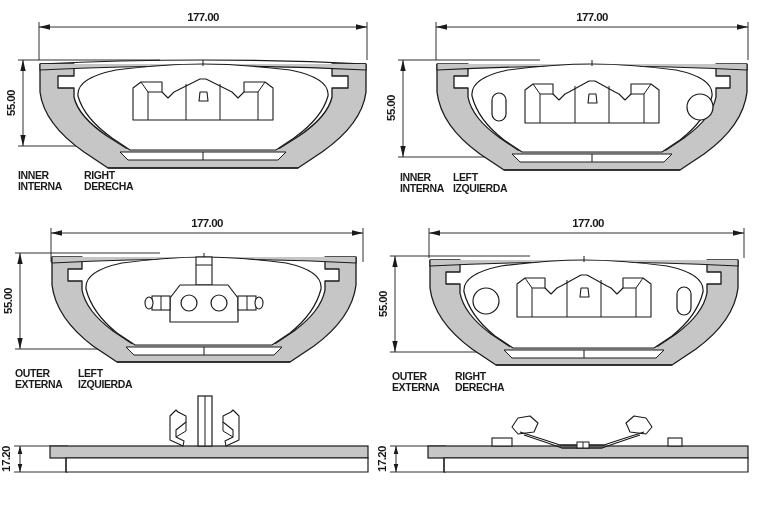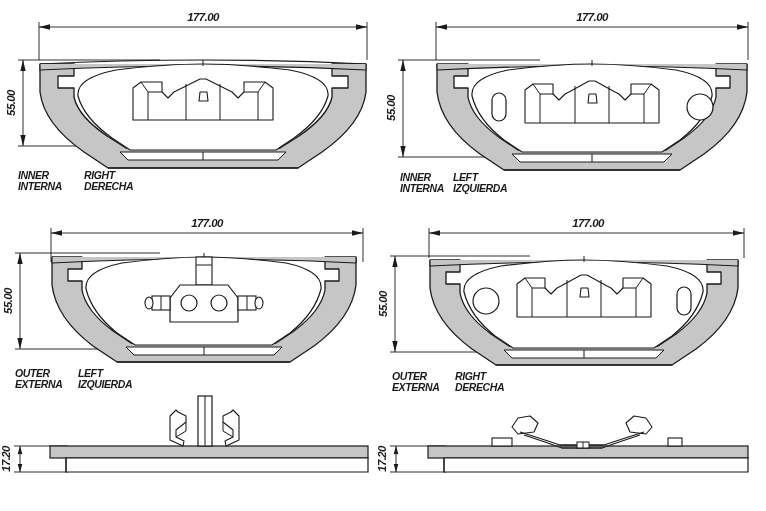--- a/index.html
+++ b/index.html
@@ -12,21 +12,20 @@
     height: 511px;
     font-family: "Liberation Sans", sans-serif;
     position: relative;
     overflow: hidden;
   }
   #sheet {
     position: absolute;
     left: 0; top: 0;
     width: 766px;
     height: 511px;
-    font-style: italic;
   }
   svg { display: block; }
   text {
     font-family: "Liberation Sans", sans-serif;
     font-weight: bold;
     fill: #1a1a1a;
   }
   .dimtext { font-size: 11.5px; letter-spacing: -0.6px; }
   .lbl { font-size: 10.5px; letter-spacing: -0.4px; }
 </style>

